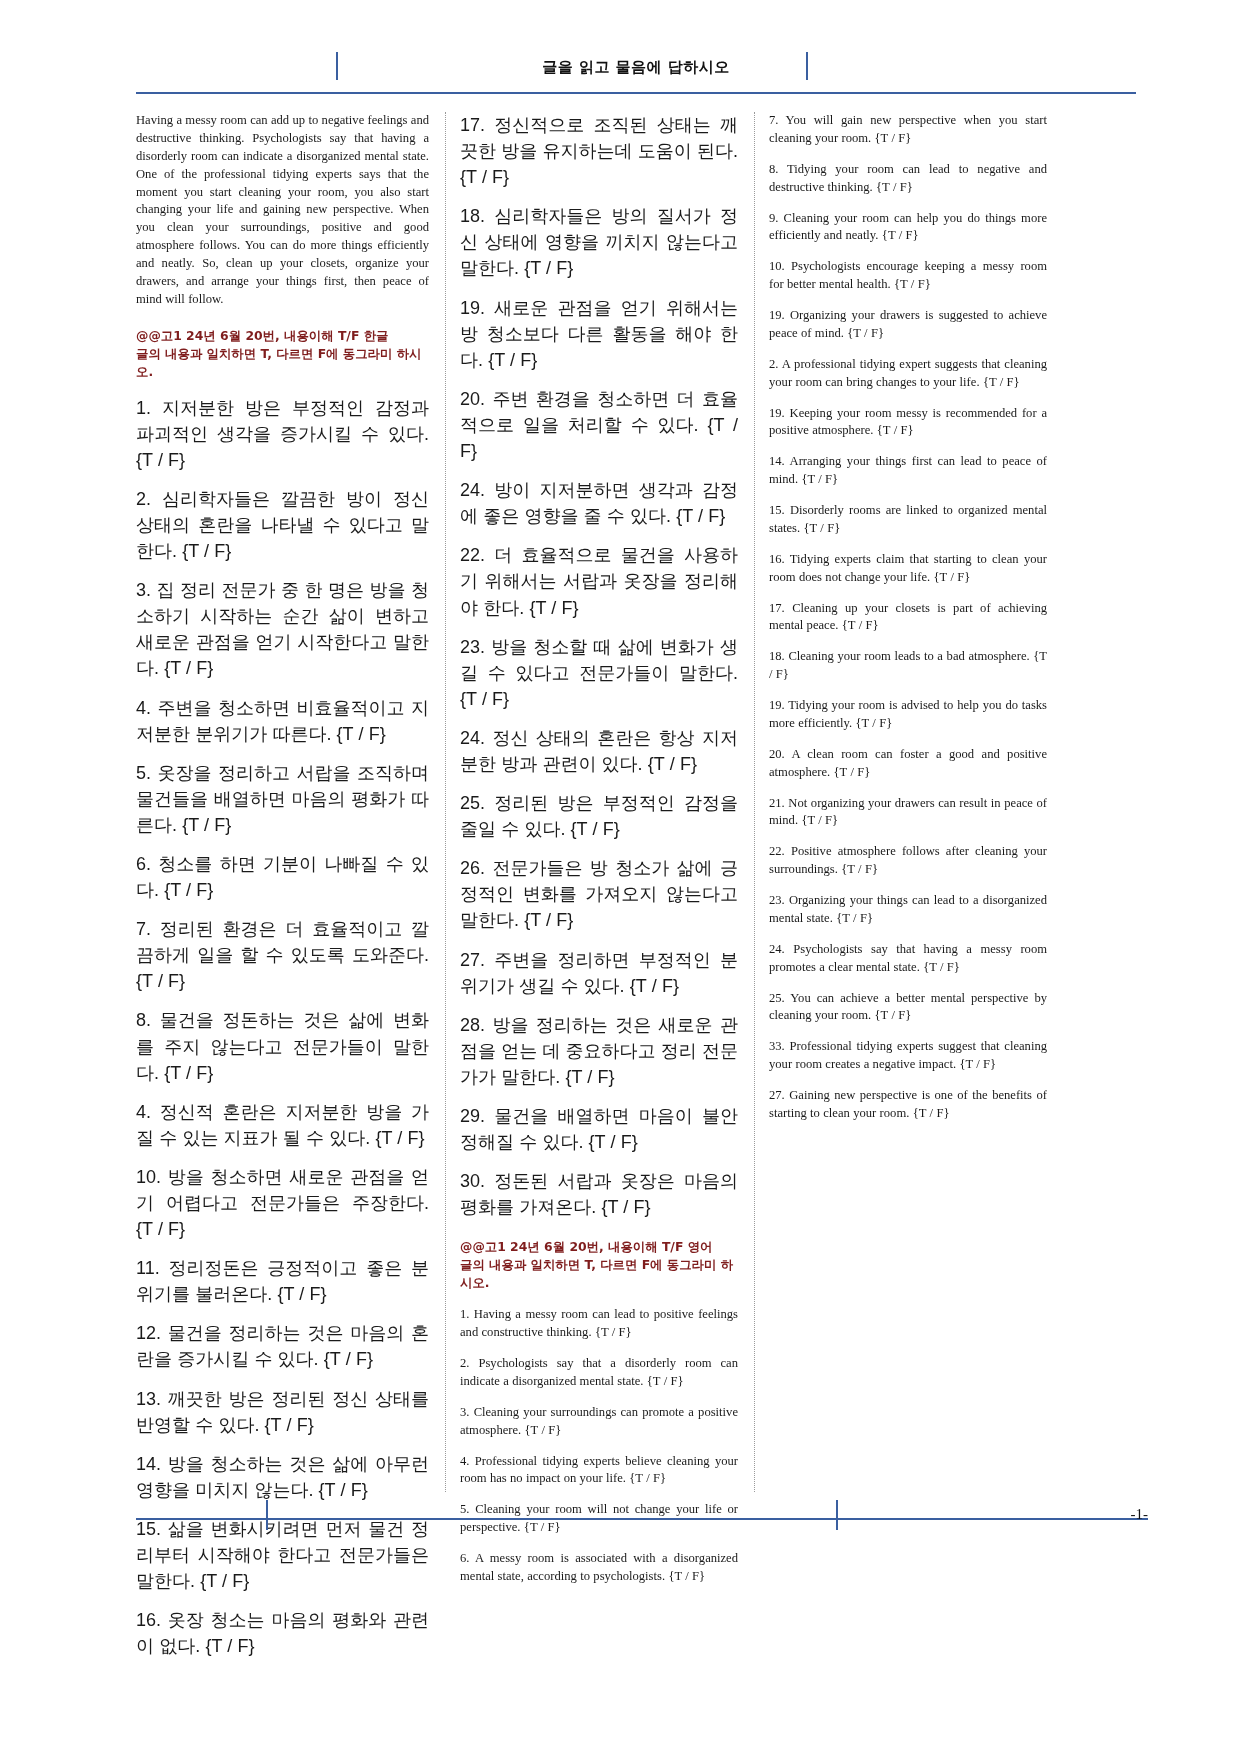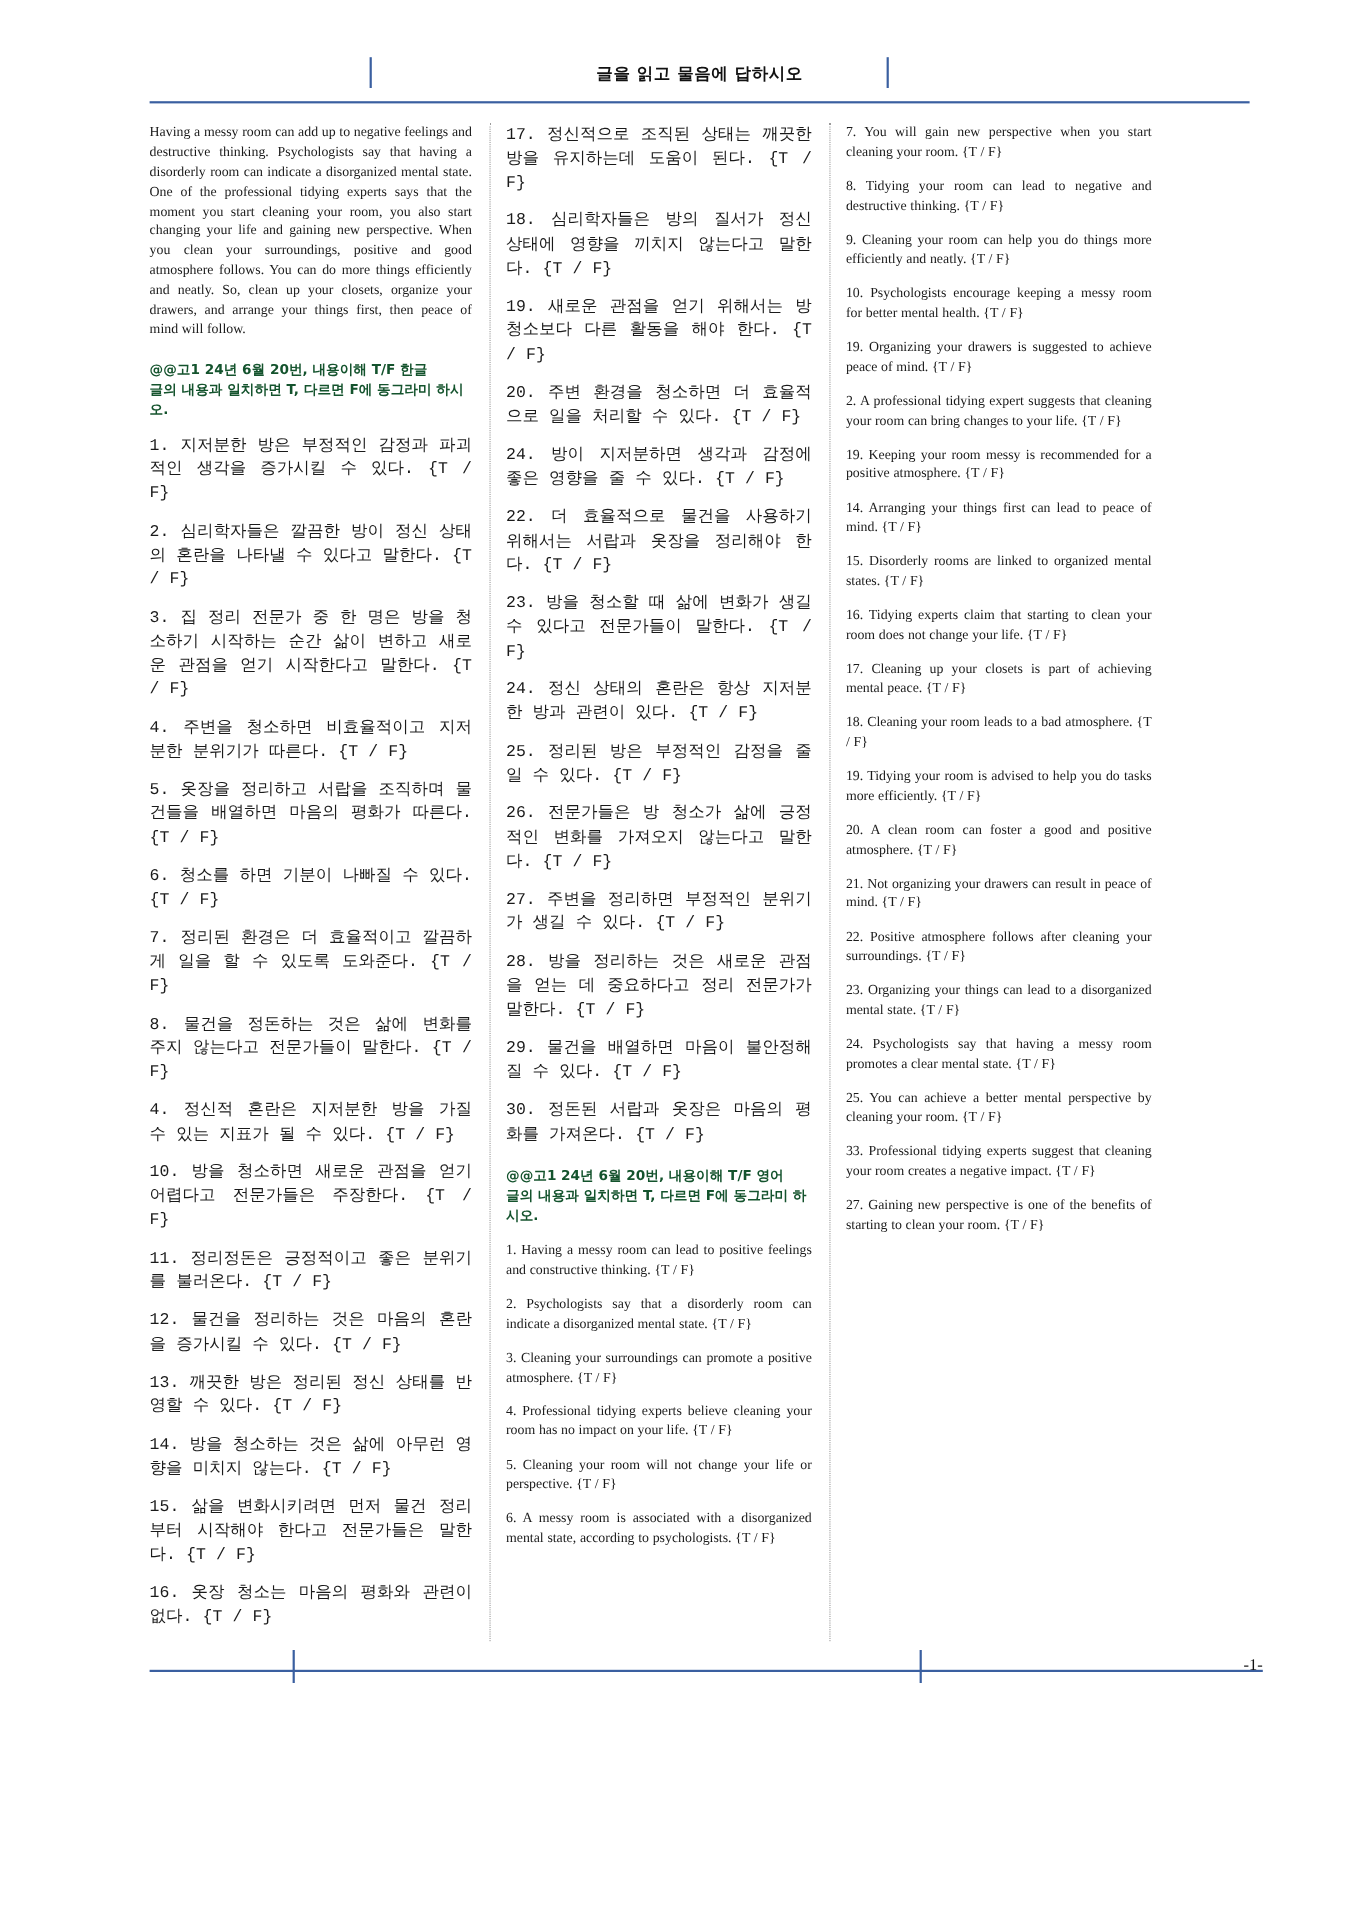--- a/index.html
+++ b/index.html
@@ -82,29 +82,29 @@
   }
   .col p {
     margin: 0 0 13px 0;
     font-size: 12.6px;
     line-height: 1.42;
     text-align: justify;
     text-justify: inter-word;
     word-spacing: 0.2px;
   }
   .col p.ko {
-    font-family: Liberation Mono, monospace;
-    font-size: 15px;
+    font-family: Liberation Sans, sans-serif;
+    font-size: 18px;
     line-height: 1.45;
   }
   .col p.en {
     font-family: "Liberation Serif", serif;
   }
   .heading {
-    color: #14532d;
+    color: #7f1d1d;
     font-weight: bold;
     font-family: "DejaVu Sans", sans-serif;
     font-size: 12.4px;
     line-height: 1.45;
     margin: 18px 0 14px 0;
     text-align: left;
   }
   .heading .line { display: block; }
   
   .footer {

